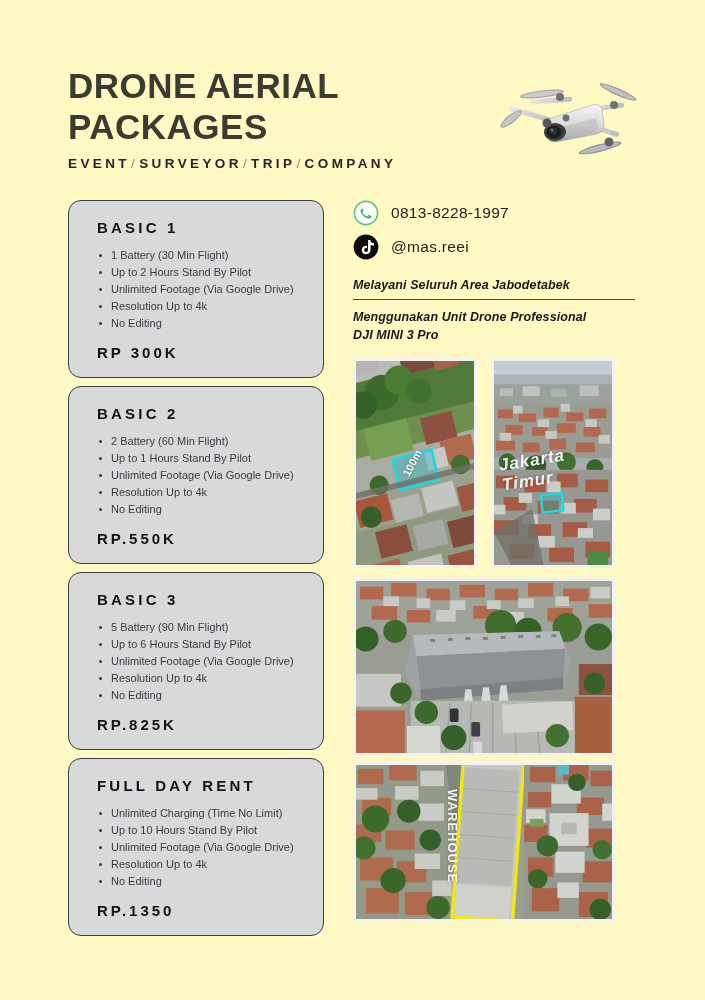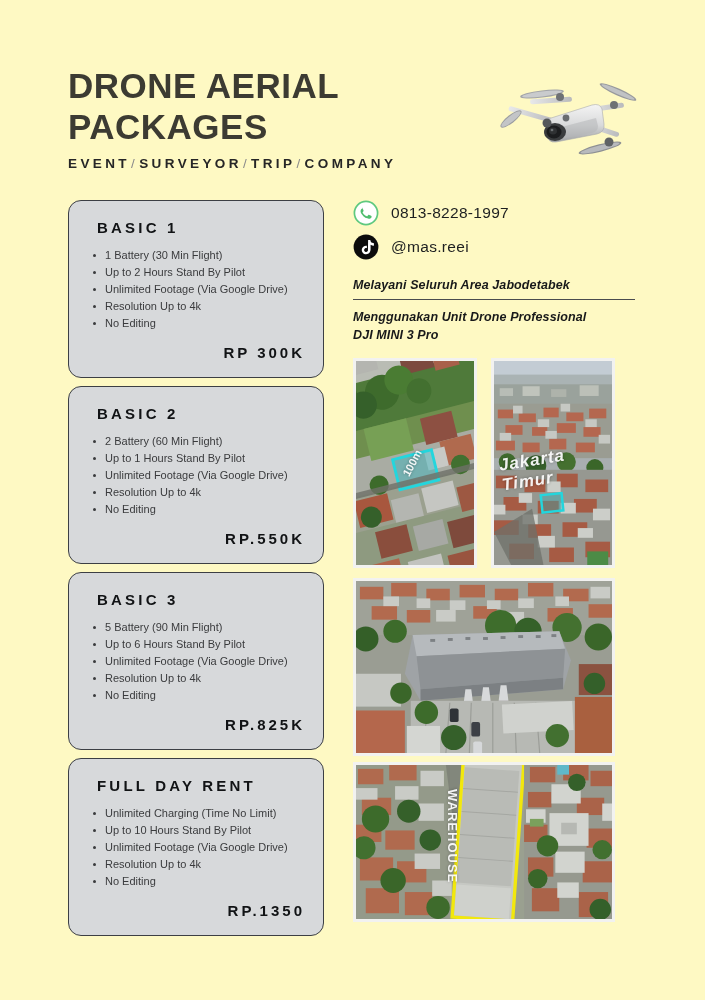--- a/index.html
+++ b/index.html
@@ -51,21 +51,21 @@
     background: #d7d9db;
     padding: 16px 18px 14px 20px;
   }
   .card-title {
     font-size: 15px;
     font-weight: 700;
     letter-spacing: 3.2px;
     color: #111315;
     margin: 2px 0 11px 8px;
   }
-  .card ul { list-style: none; margin: 0; padding: 0; }
+  .card ul { list-style: none; margin: 6px; padding: 0; }
   .card li {
     position: relative;
     font-size: 11px;
     color: #3a3b3d;
     line-height: 1.55;
     padding-left: 16px;
     white-space: nowrap;
   }
   .card li::before {
     content: "";
@@ -74,21 +74,20 @@
     width: 3.2px; height: 3.2px;
     border-radius: 50%;
     background: #3a3b3d;
   }
   .card-price {
     margin: 12px 0 2px 8px;
     font-size: 15px;
     font-weight: 700;
     letter-spacing: 3px;
     color: #111315;
-    text-align: right;
   }
 
   
   .contact { position: absolute; left: 353px; top: 198px; width: 300px; }
   .contact-row { display: flex; align-items: center; height: 30px; margin-bottom: 4px; }
   .contact-ic { width: 26px; height: 26px; flex: 0 0 26px; margin-right: 12px; }
   .contact-ic svg { display: block; }
   .contact-txt {
     font-size: 15.5px;
     letter-spacing: 0.3px;

